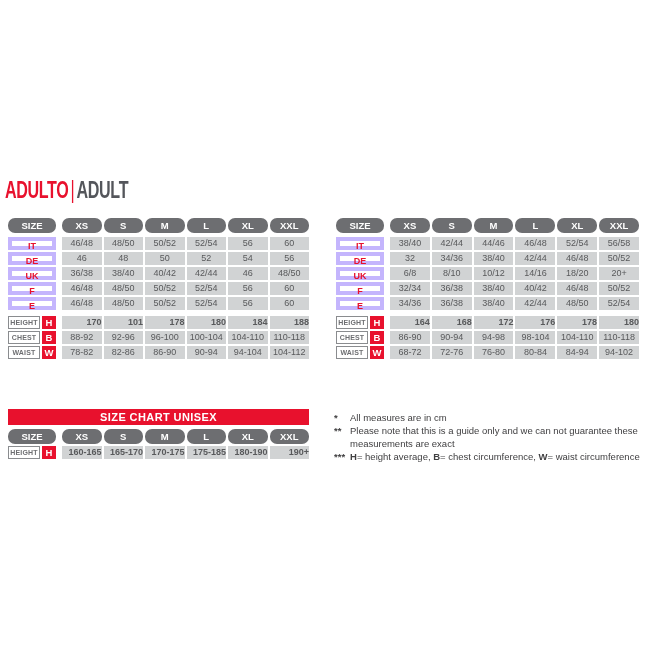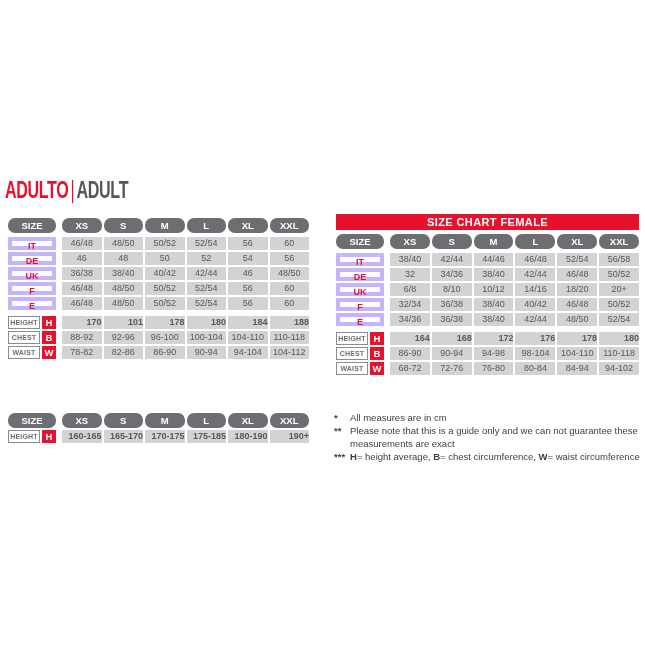--- a/index.html
+++ b/index.html
@@ -150,21 +150,20 @@
         </div>
         <div class="cell data-cell">78-82</div>
         <div class="cell data-cell">82-86</div>
         <div class="cell data-cell">86-90</div>
         <div class="cell data-cell">90-94</div>
         <div class="cell data-cell">94-104</div>
         <div class="cell data-cell">104-112</div>
       </div>
     </div>
   <div class="size-table tbl-female">
-      <div class="banner">SIZE CHART FEMALE</div>
       <div class="t-row hdr">
         <div class="cell label-slot">SIZE</div>
         <div class="cell data-cell">XS</div>
         <div class="cell data-cell">S</div>
         <div class="cell data-cell">M</div>
         <div class="cell data-cell">L</div>
         <div class="cell data-cell">XL</div>
         <div class="cell data-cell">XXL</div>
       </div>
       <div class="t-row first-size">
@@ -243,20 +242,21 @@
         </div>
         <div class="cell data-cell">68-72</div>
         <div class="cell data-cell">72-76</div>
         <div class="cell data-cell">76-80</div>
         <div class="cell data-cell">80-84</div>
         <div class="cell data-cell">84-94</div>
         <div class="cell data-cell">94-102</div>
       </div>
     </div>
   <div class="size-table tbl-unisex">
+      <div class="banner">SIZE CHART UNISEX</div>
       <div class="t-row hdr">
         <div class="cell label-slot">SIZE</div>
         <div class="cell data-cell">XS</div>
         <div class="cell data-cell">S</div>
         <div class="cell data-cell">M</div>
         <div class="cell data-cell">L</div>
         <div class="cell data-cell">XL</div>
         <div class="cell data-cell">XXL</div>
       </div>
       <div class="t-row bold-vals">

